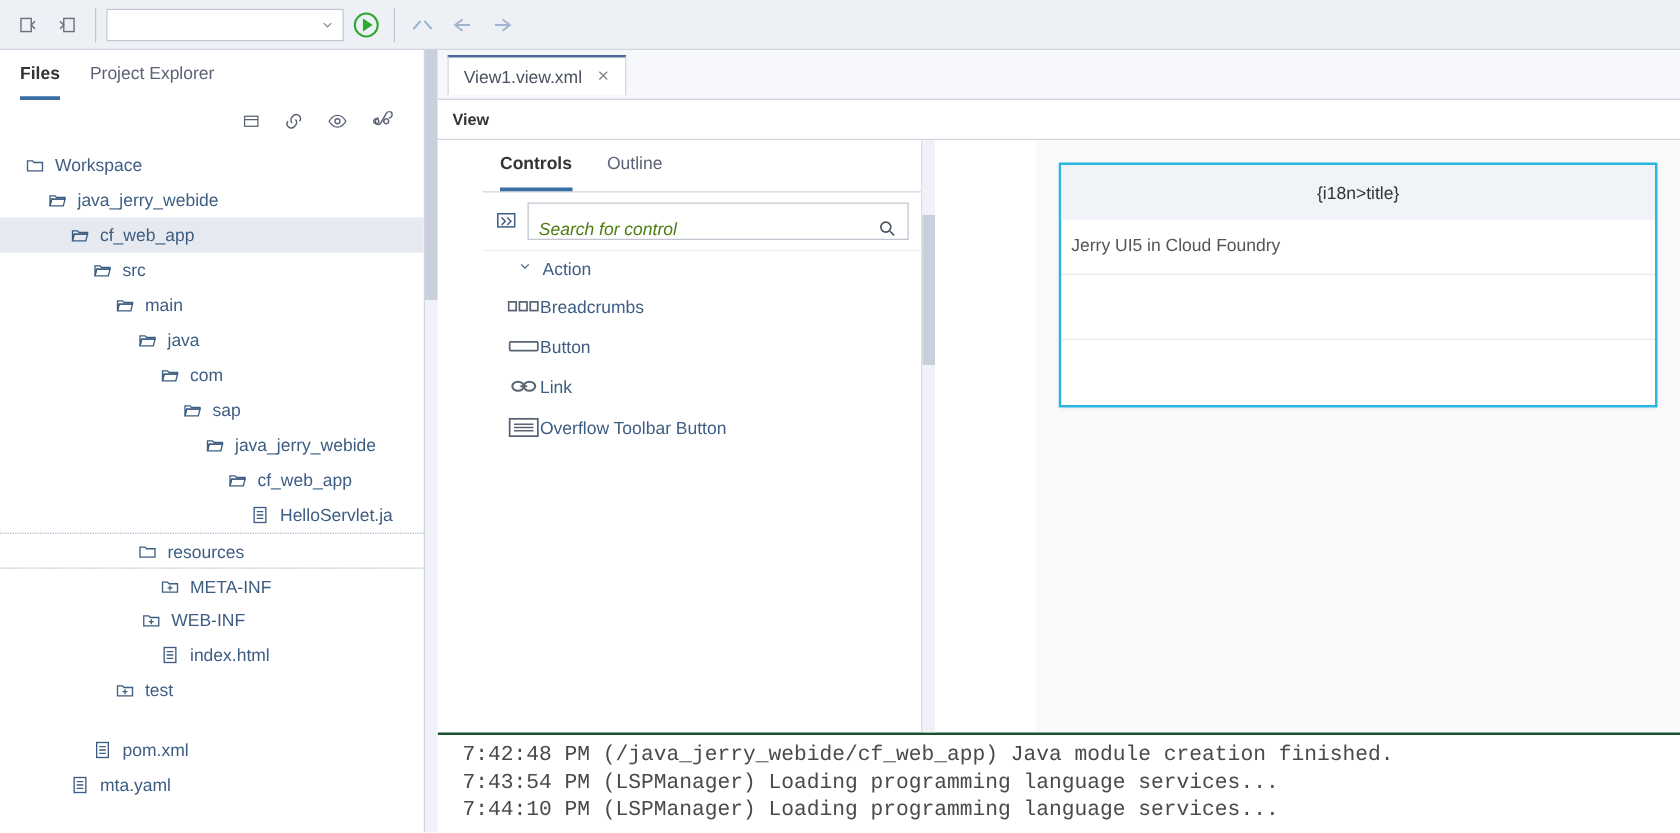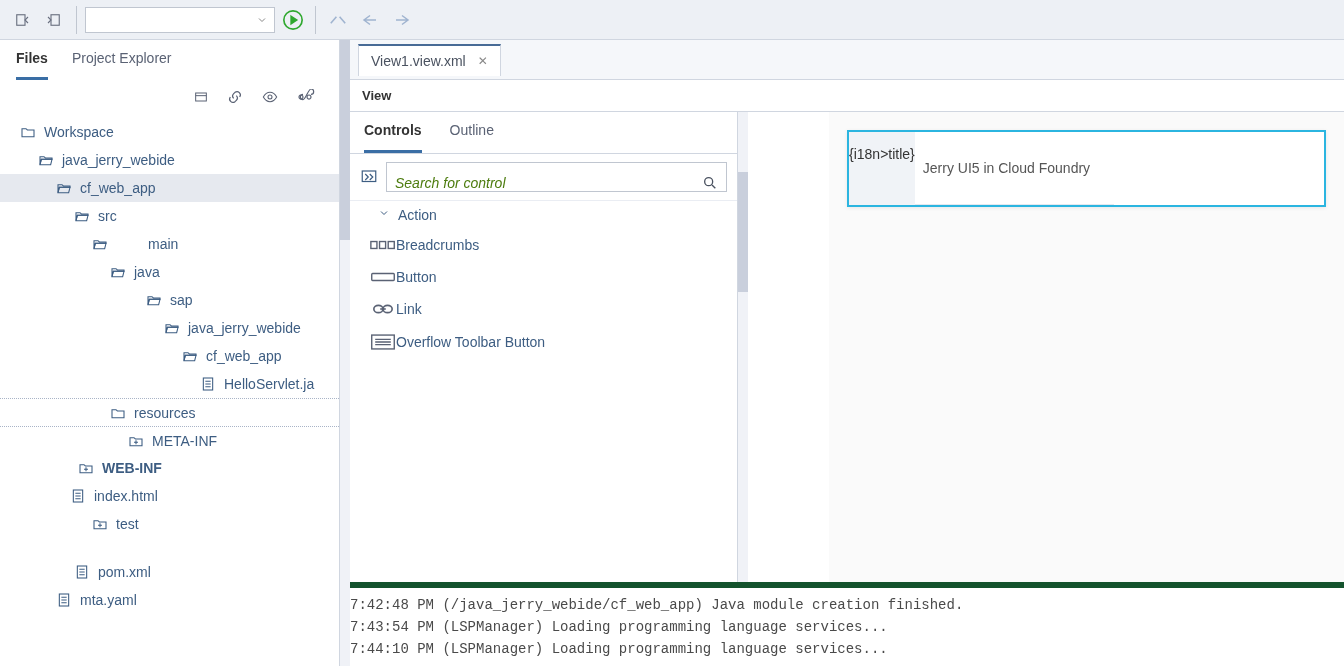--- a/index.html
+++ b/index.html
@@ -22,41 +22,41 @@
 .node .label { padding-left:4px; }
 .dotted-above { border-top:1px dotted #a9b4c7; }
 .scrollbar { width:10px; background:#f0f2f7; flex-shrink:0; position:relative; }
 .scrollbar .thumb { position:absolute; left:0; right:0; top:0; height:200px; background:#c9cfdc; }
 .center { flex:1; display:flex; flex-direction:column; overflow:hidden; }
 .editor-tabs { height:40px; background:#f5f7fa; border-bottom:1px solid #d0d6e0; display:flex; align-items:center; padding-left:8px; }
 .editor-tab { height:32px; background:#fff; border:1px solid #d0d6e0; border-bottom:none; display:flex; align-items:center; padding:0 12px; gap:12px; color:#4a5260; border-top:2px solid #486b96; }
 .editor-tab .close { color:#888; cursor:pointer; font-size:12px; }
 .view-label { padding:8px 12px; border-bottom:1px solid #d0d6e0; font-size:13px; color:#333; font-weight:bold; }
 .editor-body { display:flex; flex:1; overflow:hidden; }
-.controls-pane { width:388px; border-right:1px solid #d0d6e0; display:flex; flex-direction:column; background:#fff; }
+.controls-pane { width:388px; border-right:1px solid #d0d6e0; display:flex; flex-direction:column; background:#fff;padding-left:36px; }
 .ctrl-tabs { display:flex; gap:28px; border-bottom:1px solid #d0d6e0; padding:10px 14px 0 14px; height:42px; }
 .ctrl-tabs .ct { color:#5a6274; cursor:pointer; padding-bottom:10px; }
 .ctrl-tabs .ct.active { color:#333; font-weight:bold; border-bottom:3px solid #3a6ea5; }
 .ctrl-search-row { display:flex; align-items:center; gap:8px; padding:8px 10px; border-bottom:1px solid #eaedf3; }
 .ctrl-search-row .thumb-icon { color:#3d5d82; }
 .ctrl-search { flex:1; height:30px; border:1px solid #c0c6d0; display:flex; align-items:flex-end; padding:0 8px; color:#4d7c0f; position:relative; font-style:italic; }
 .ctrl-search .mag { position:absolute; right:8px; color:#4a5260; font-style:normal; }
 .ctrl-section { padding:6px 28px; color:#3d5d82; display:flex; align-items:flex-start; gap:8px; cursor:pointer; }
 .ctrl-item { padding:8px 20px; color:#3d5d82; display:flex; align-items:center; cursor:pointer; }
 .ctrl-item .cicon { width:26px; display:flex; justify-content:center; color:#5a6274; }
 .controls-scroll { width:10px; background:#f0f2f7; flex-shrink:0; position:relative; }
 .controls-scroll .thumb { position:absolute; left:0; right:0; top:60px; height:120px; background:#c9cfdc; }
 .controls-row { display:flex; flex:1; overflow:hidden; }
 .preview { flex:1; background:#fafafa; padding:18px 18px 0 18px; display:flex; flex-direction:column; gap:0; }
-.preview-card { border:2px solid #2bb5e0; background:#fff; box-shadow: 0 1px 4px rgba(0,0,0,0.08); display:flex; flex-direction:row; }
+.preview-card { border:2px solid #2bb5e0; background:#fff; box-shadow: 0 1px 4px rgba(0,0,0,0.08); display:flex; flex-direction:column; }
 .preview-title { text-align:center; padding:14px 0; background:#f0f3f7; color:#333; }
-.preview-row { border-bottom:1px solid #e4e8ef; padding:28px 8px; color:#555; min-height:44px; }
+.preview-row { border-bottom:1px solid #e4e8ef; padding:12px 8px; color:#555; min-height:44px; }
 .preview-row.empty { min-height:52px; }
 .preview-row.small { min-height:52px; }
-.console { border-top:6px solid #14532d; padding:6px 0; font-family: "Courier New", monospace; font-size:14px; color:#4a4a4a; line-height:22px; background:#fff; }
+.console { border-top:2px solid #14532d; padding:6px 20px; font-family: "Courier New", monospace; font-size:17px; color:#4a4a4a; line-height:22px; background:#fff; }
 svg { display:block; }
 </style>
 </head>
 <body>
 
 <div class="toolbar">
   <div class="tbtn">
     <svg width="18" height="18" viewBox="0 0 24 24" fill="none" stroke="#6a7080" stroke-width="1.5">
         <rect x="5" y="5" width="11" height="14"></rect>
         <path d="M20 8 L16 12 L20 16"></path>
@@ -164,37 +164,46 @@
       </div>
       <div class="node" style="padding-left:72px;">
         <span class="icon">
             <svg width="16" height="16" viewBox="0 0 24 24" fill="none" stroke="#3d5d82" stroke-width="1.6">
               <path d="M3 7h6l2 2h10v2H5l-2 8z"></path>
               <path d="M5 11h16l-2 8H3z"></path>
             </svg>
           </span>
         <span class="label">src</span>
       </div>
-      <div class="node" style="padding-left:90px;gap:32px;">
+      <div class="node" style="padding-left:90px;">
         <span class="icon">
             <svg width="16" height="16" viewBox="0 0 24 24" fill="none" stroke="#3d5d82" stroke-width="1.6">
               <path d="M3 7h6l2 2h10v2H5l-2 8z"></path>
               <path d="M5 11h16l-2 8H3z"></path>
             </svg>
           </span>
         <span class="label">main</span>
       </div>
       <div class="node" style="padding-left:108px;">
         <span class="icon">
             <svg width="16" height="16" viewBox="0 0 24 24" fill="none" stroke="#3d5d82" stroke-width="1.6">
               <path d="M3 7h6l2 2h10v2H5l-2 8z"></path>
               <path d="M5 11h16l-2 8H3z"></path>
             </svg>
           </span>
         <span class="label">java</span>
+      </div>
+      <div class="node" style="padding-left:126px;">
+        <span class="icon">
+            <svg width="16" height="16" viewBox="0 0 24 24" fill="none" stroke="#3d5d82" stroke-width="1.6">
+              <path d="M3 7h6l2 2h10v2H5l-2 8z"></path>
+              <path d="M5 11h16l-2 8H3z"></path>
+            </svg>
+          </span>
+        <span class="label">com</span>
       </div>
       <div class="node" style="padding-left:144px;">
         <span class="icon">
             <svg width="16" height="16" viewBox="0 0 24 24" fill="none" stroke="#3d5d82" stroke-width="1.6">
               <path d="M3 7h6l2 2h10v2H5l-2 8z"></path>
               <path d="M5 11h16l-2 8H3z"></path>
             </svg>
           </span>
         <span class="label">sap</span>
       </div>
@@ -235,30 +244,30 @@
       </div>
       <div class="node dotted-above" style="padding-left:126px;">
         <span class="icon">
             <svg width="16" height="16" viewBox="0 0 24 24" fill="none" stroke="#3d5d82" stroke-width="1.6">
               <path d="M3 7h6l2 2h10v10H3z"></path>
               <path d="M9 14h6M12 11v6"></path>
             </svg>
           </span>
         <span class="label">META-INF</span>
       </div>
-      <div class="node" style="padding-left:76px;font-weight:bold;">
+      <div class="node" style="padding-left:111px;">
         <span class="icon">
             <svg width="16" height="16" viewBox="0 0 24 24" fill="none" stroke="#3d5d82" stroke-width="1.6">
               <path d="M3 7h6l2 2h10v10H3z"></path>
               <path d="M9 14h6M12 11v6"></path>
             </svg>
           </span>
         <span class="label">WEB-INF</span>
       </div>
-      <div class="node" style="padding-left:68px;">
+      <div class="node" style="padding-left:86px;margin-left:40px;">
         <span class="icon">
             <svg width="16" height="16" viewBox="0 0 24 24" fill="none" stroke="#3d5d82" stroke-width="1.6">
               <rect x="5" y="3" width="14" height="18"></rect>
               <path d="M8 8h8M8 12h8M8 16h8"></path>
             </svg>
           </span>
         <span class="label">index.html</span>
       </div>
       <div class="node" style="padding-left:90px;">
         <span class="icon">

